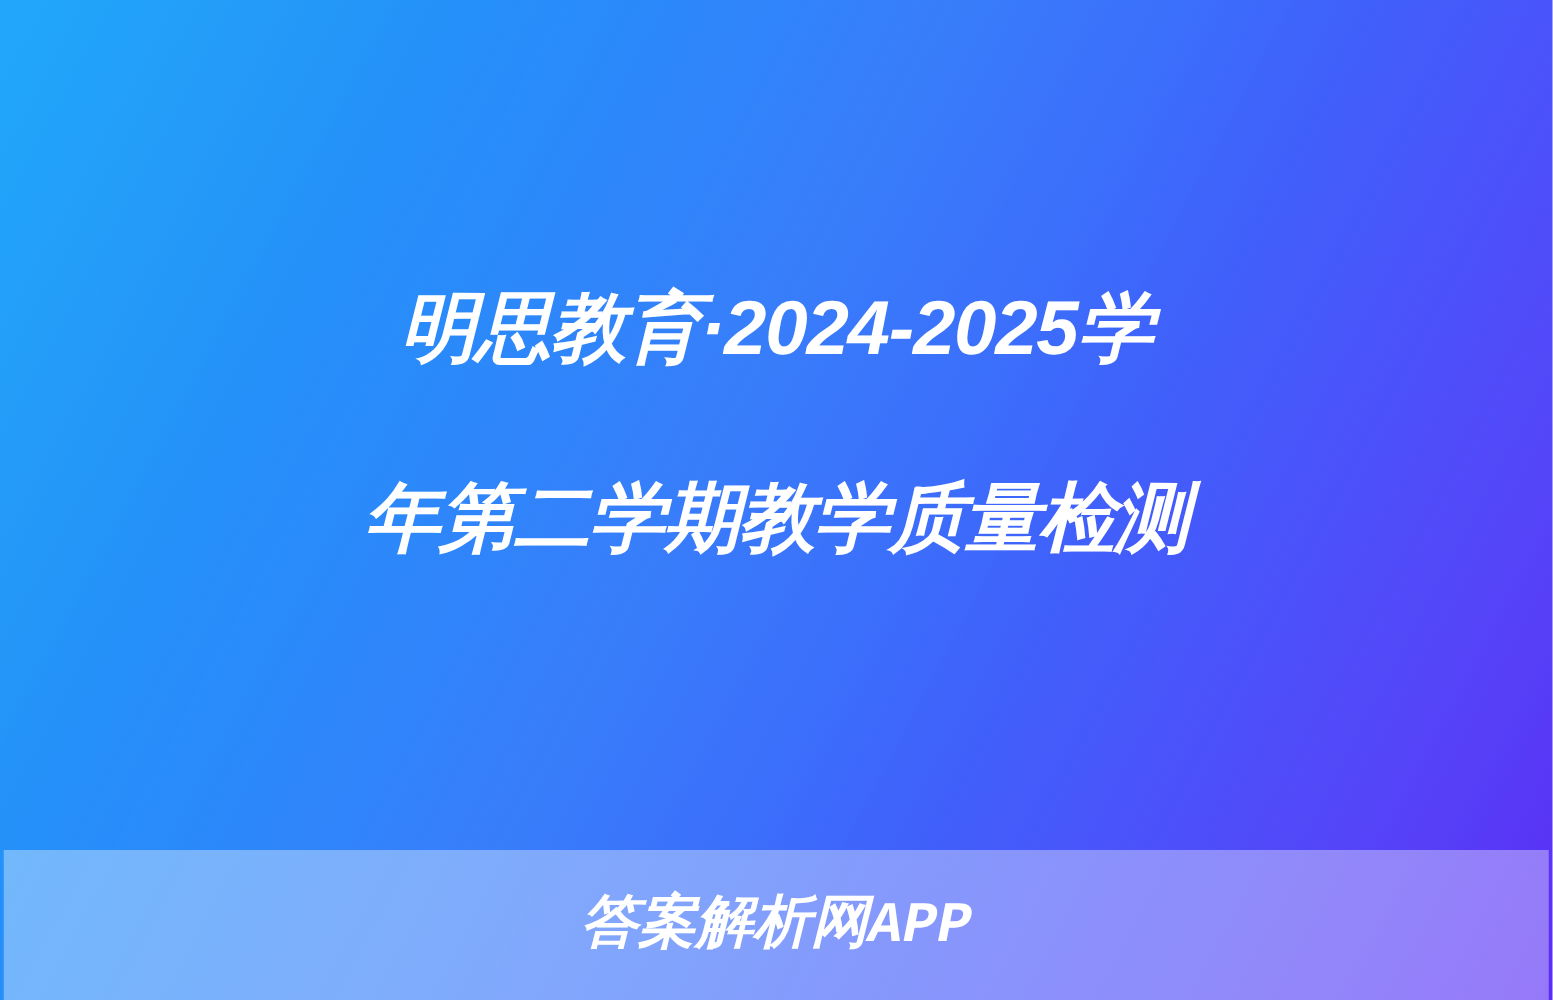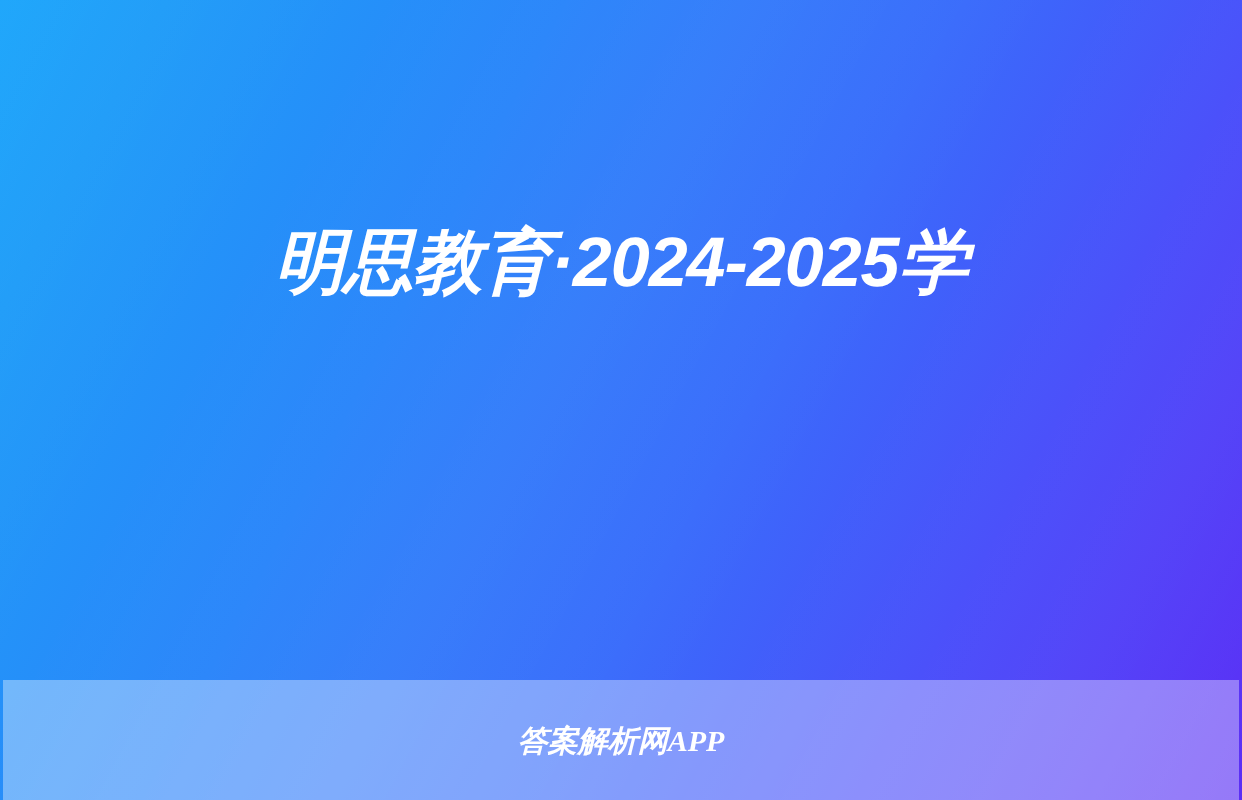--- a/index.html
+++ b/index.html
@@ -53,59 +53,60 @@
     padding: 0 28px;
     box-sizing: border-box;
   }
 
   .title-line {
     display: block;
     color: #ffffff;
     font-family: "Liberation Sans", "DejaVu Sans", sans-serif;
     font-weight: 700;
     font-style: italic;
-    font-size: 70px;
+    font-size: 61px;
     line-height: 152px;
     letter-spacing: -1px;
     white-space: nowrap;
     text-rendering: geometricPrecision;
   }
 
   #watermark-band {
     position: absolute;
     left: 3px;
     right: 3px;
     top: 680px;
     bottom: 0;
     background: rgba(255, 255, 255, 0.36);
     display: flex;
     align-items: center;
     justify-content: center;
   }
 
   #watermark-text {
     color: #ffffff;
-    font-family: Liberation Serif, serif;
+    font-family: Liberation Mono, monospace;
     font-weight: 700;
     font-style: italic;
-    font-size: 30px;
+    font-size: 46px;
     line-height: 1;
     letter-spacing: 0px;
     white-space: nowrap;
     margin-top: 2px;
   }
 </style>
 </head>
 <body>
 
 <div id="poster">
 
   <div id="sheen"></div>
 
   <div id="title-block">
     <span class="title-line">明思教育·2024-2025学</span>
+    <span class="title-line">年第二学期教学质量检测</span>
   </div>
 
   <div id="watermark-band">
     <span id="watermark-text">答案解析网APP</span>
   </div>
 
 </div>
 
 </body></html>

